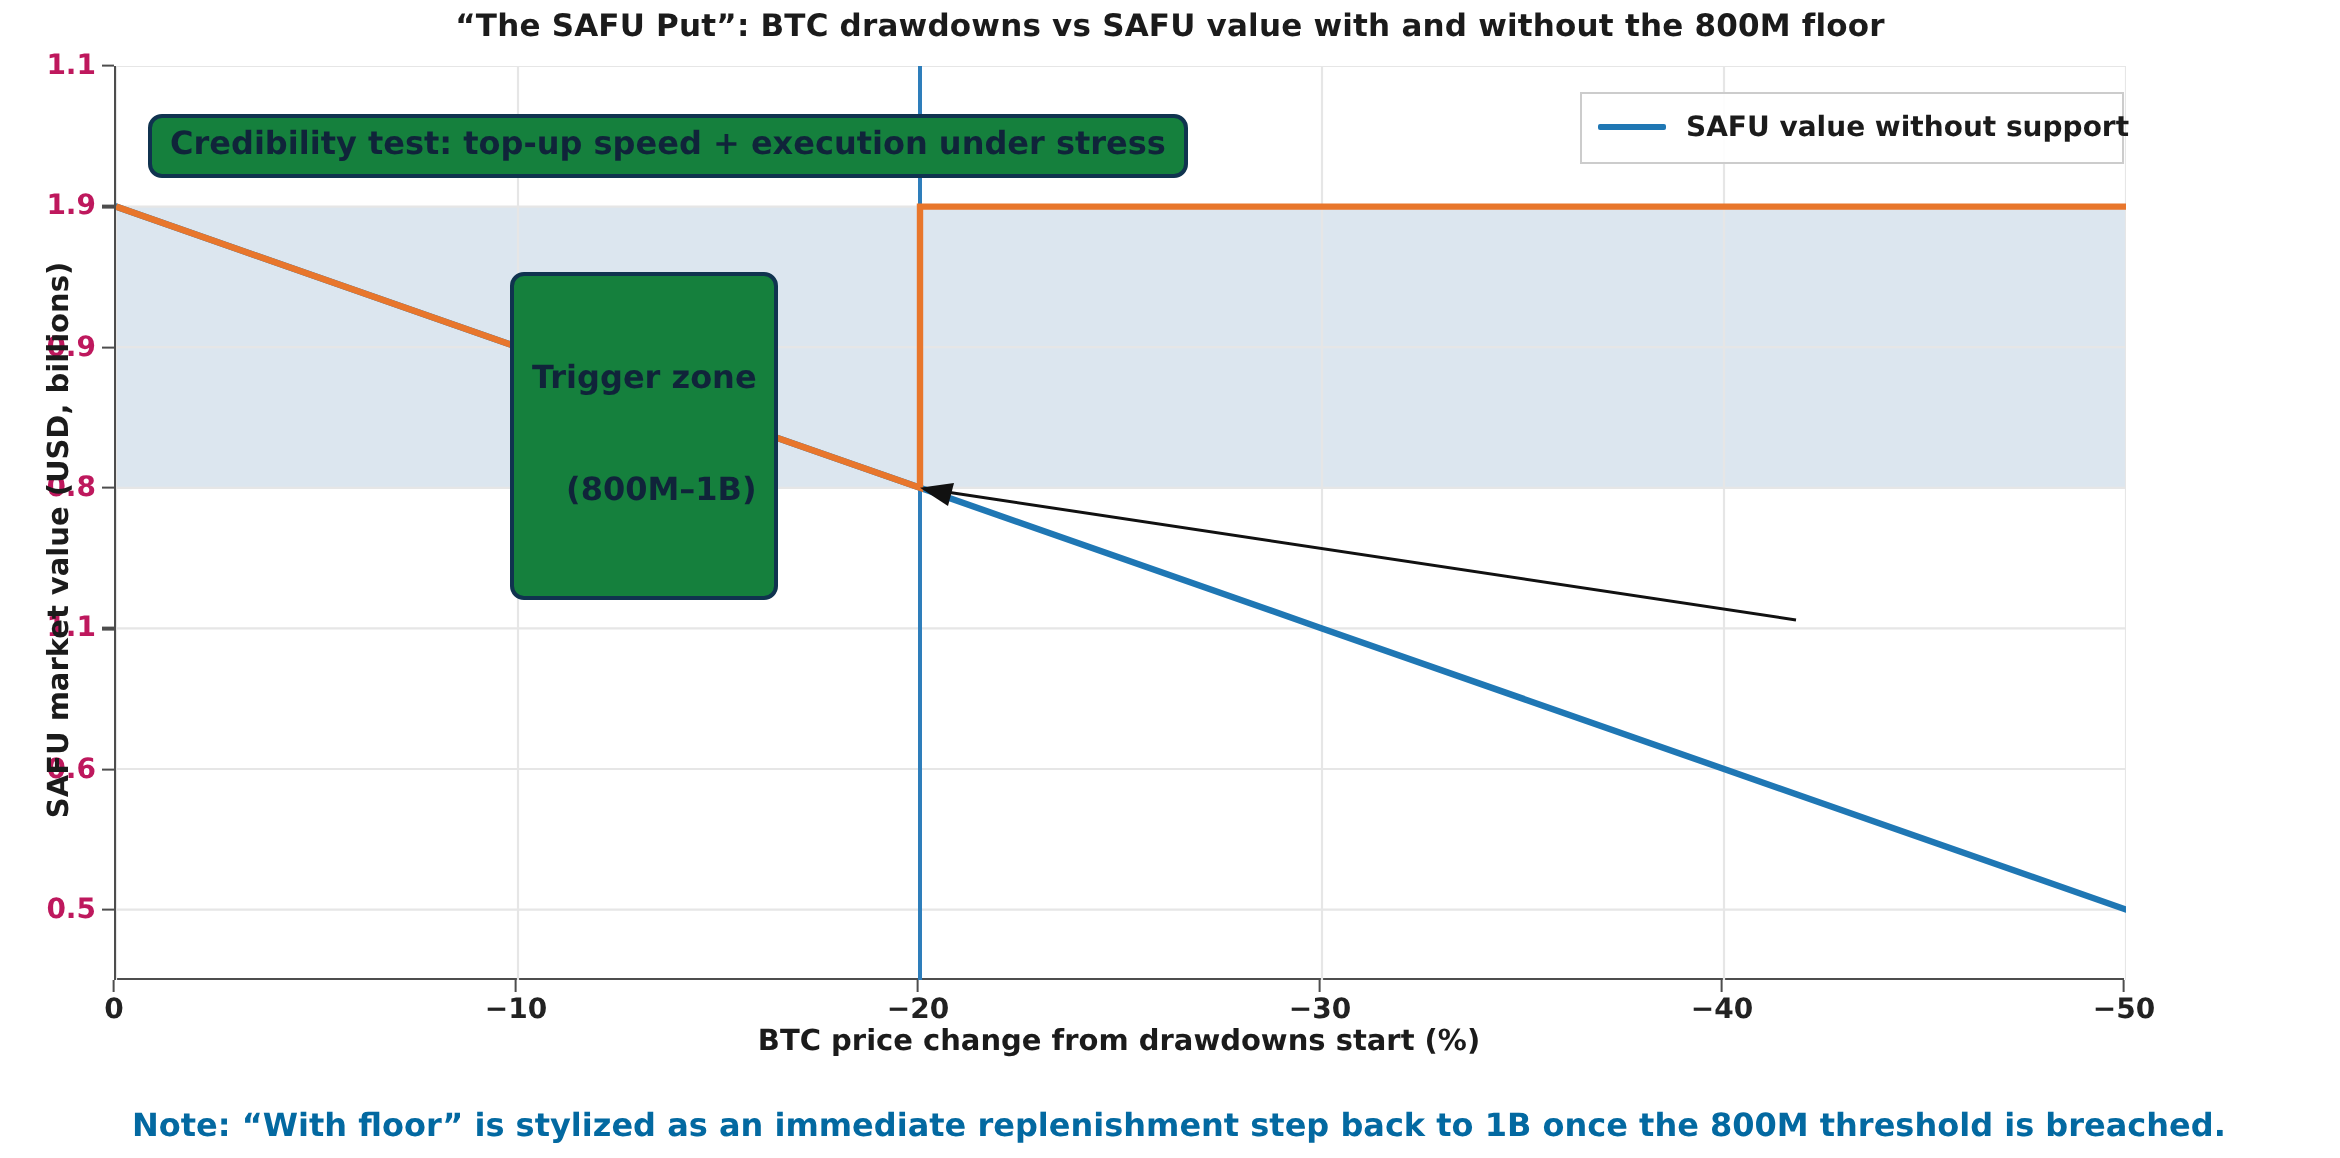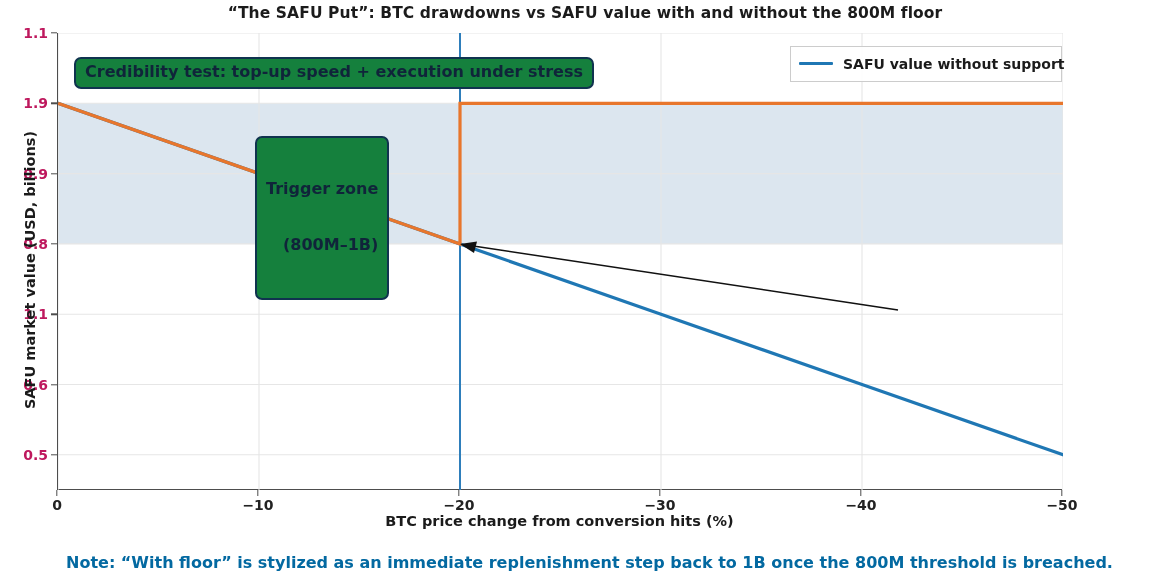--- a/index.html
+++ b/index.html
@@ -250,21 +250,21 @@
   <div class="xtick-mark" style="left:258px"></div>
   <div class="xtick-wrap" style="left:459px">−20</div>
   <div class="xtick-mark" style="left:459px"></div>
   <div class="xtick-wrap" style="left:660px">−30</div>
   <div class="xtick-mark" style="left:660px"></div>
   <div class="xtick-wrap" style="left:861px">−40</div>
   <div class="xtick-mark" style="left:861px"></div>
   <div class="xtick-wrap" style="left:1062px">−50</div>
   <div class="xtick-mark" style="left:1062px"></div>
 
-  <div id="xaxis-label">BTC price change from conversion hits (%)</div>
+  <div id="xaxis-label">BTC price change from drawdowns start (%)</div>
   <div id="yaxis-label">SAFU market value (USD, billions)</div>
 
   <div id="legend">
     <div class="legend-row">
       <span class="legend-swatch" style="background:#1f77b4"></span>
       <span class="legend-label">SAFU value without support</span>
     </div>
   </div>
 
   <div class="callout" id="callout-credibility">Credibility test: top-up speed + execution under stress</div>

